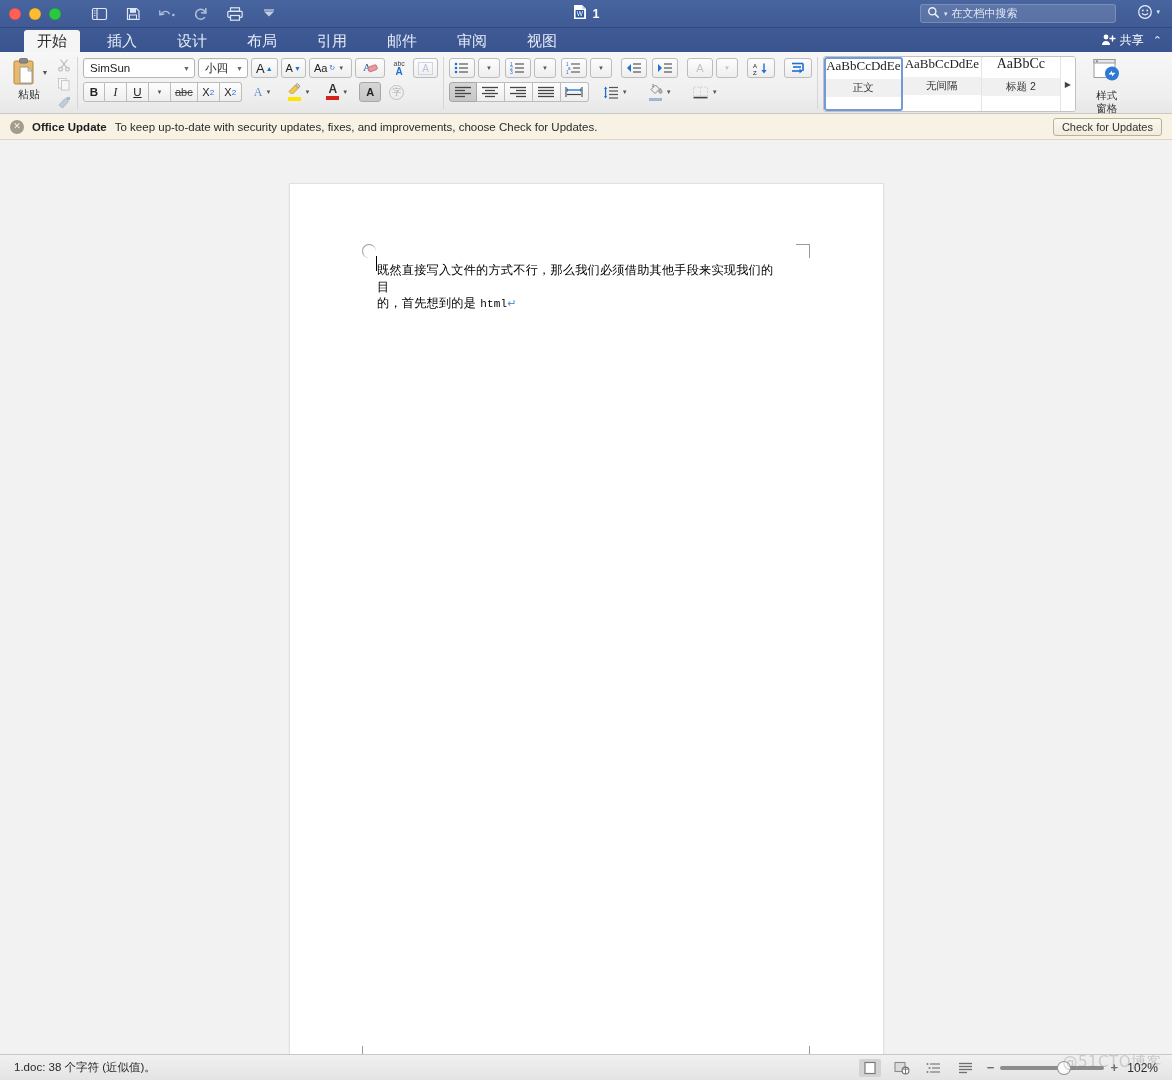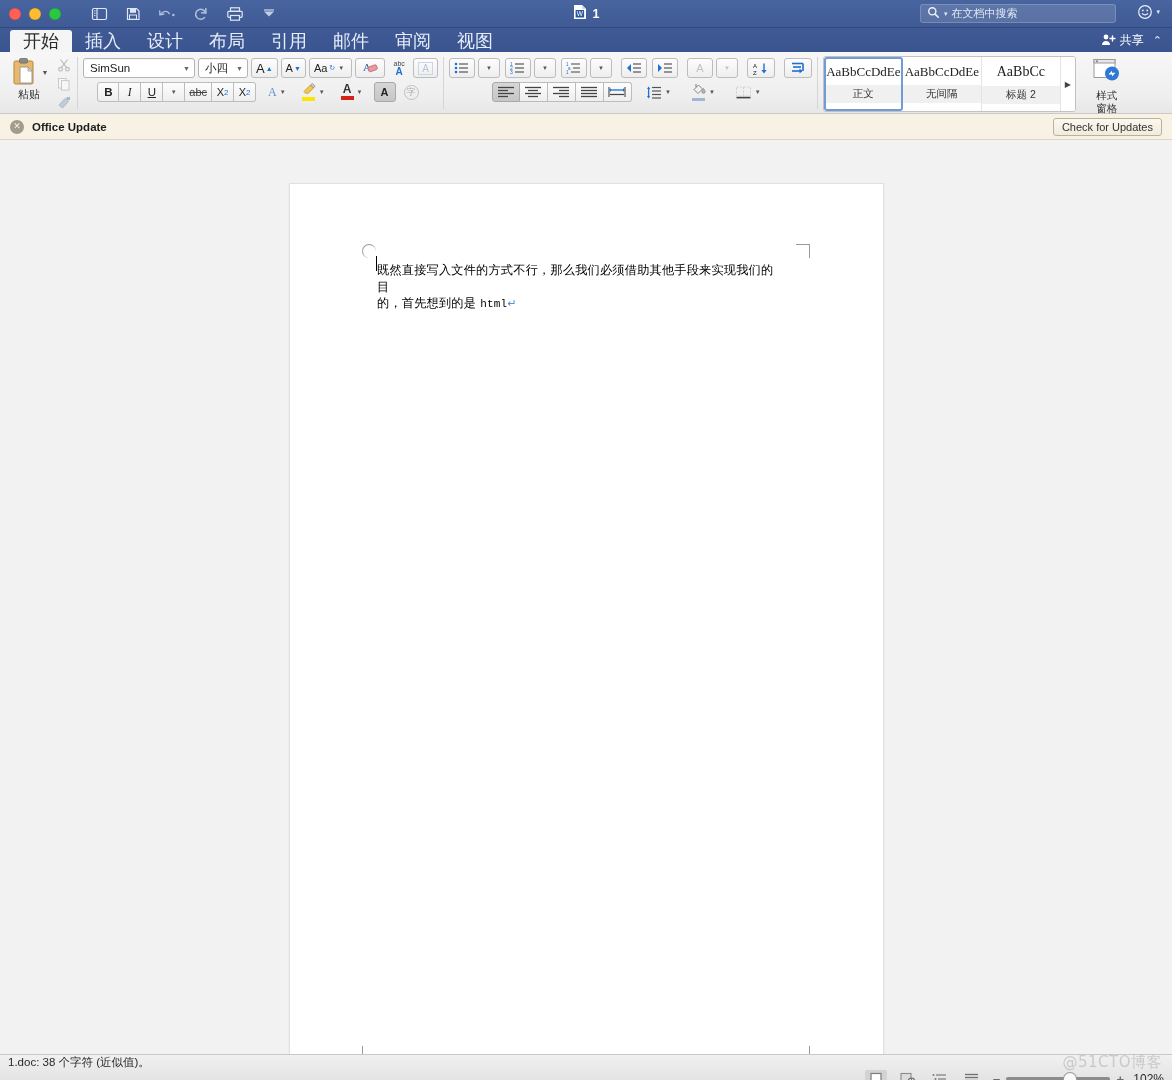--- a/index.html
+++ b/index.html
@@ -56,41 +56,42 @@
   .tabbar {
     height: 24px;
     background: linear-gradient(to bottom, #3f5a94 0%, #3a5490 100%);
     display: flex; align-items: flex-end;
     padding-left: 10px;
     position: relative;
   }
   .tab {
     height: 22px; padding: 4px 13px;
     display: flex; align-items: center; justify-content: center;
-    color: #e6ecf8; font-size: 18px; white-space: nowrap;
+    color: #e6ecf8; font-size: 15px; white-space: nowrap;
     border-radius: 3px 3px 0 0;
+    margin-left: 14px;
   }
   .tab.active { background: #f5f5f5; color: #2a2a2a; font-weight: 400; }
   .share-wrap {
     position: absolute; right: 10px; bottom: 3px;
     display: flex; align-items: center; gap: 9px;
   }
   .share-btn { display: flex; align-items: center; gap: 4px; color: #fff; font-size: 12px; }
   .chev-up { color: #e6ecf8; font-size: 11px; }
 
   
   .ribbon {
     height: 62px;
     background: linear-gradient(to bottom, #f7f7f7 0%, #efefef 70%, #e7e7e7 100%);
     border-bottom: 1px solid #c9c9c9;
     display: flex; align-items: flex-start;
     padding: 3px 4px 0 4px;
     position: relative;
   }
-  .grp { display: flex; align-items: center; height: 58px; }
+  .grp { display: flex; align-items: flex-start; height: 58px; }
   .grp-sep { width: 1px; height: 52px; background: #d5d5d5; margin: 2px 5px 0 5px; }
 
   
   .paste-grp { flex-direction: column; align-items: center; width: 50px; padding-top: 2px; }
   .paste-row { display: flex; align-items: flex-start; }
   .paste-lbl { font-size: 11px; color: #333; margin-top: 0px; }
   .clipboard-icon { width: 30px; height: 30px; }
   .mini-caret { font-size: 7px; color: #555; margin-top: 12px; margin-left: 2px; }
 
   .cutcopy { display: flex; flex-direction: column; gap: 3px; padding-top: 2px; margin-left: 2px; }
@@ -141,21 +142,21 @@
   .para-grp { flex-direction: column; gap: 4px; padding-top: 3px; }
 
   
   .styles-grp { padding-top: 1px; display: flex; align-items: stretch; }
   .sgal {
     display: flex; background: #fff; border: 1px solid #c2c2c2; border-radius: 3px; overflow: hidden;
     height: 56px;
   }
   .scard {
     width: 79px; height: 100%;
-    display: flex; flex-direction: column; align-items: center; justify-content: center;
+    display: flex; flex-direction: column; align-items: center; justify-content: flex-start;
     border-right: 1px solid #e4e4e4; background: #fff;
   }
   .scard.sel { border: 2px solid #6f9cd8; border-radius: 3px; }
   .scard .sp { font-family: "Liberation Serif", serif; color: #222; line-height: 1; }
   .scard .slbl { font-size: 10.5px; color: #333; margin-top: 7px; background:#f0f0f0; width:100%; text-align:center; padding:2px 0;}
   .sgal-more { width: 14px; display:flex; align-items:center; justify-content:center; font-size:8px; color:#444; background:#fff;}
 
   .stylepane {
     width: 54px; display: flex; flex-direction: column; align-items: center;
     padding-top: 2px; margin-left: 4px;
@@ -203,22 +204,22 @@
   }
   .caret-bar { position: absolute; left: 86px; top: 72px; width: 1px; height: 15px; background: #000; }
   .pilcrow { color: #5b8fd6; font-size: 11px; }
   .latin { font-family: "Liberation Mono", monospace; font-size: 11px; }
 
   
   .statusbar {
     position: absolute; bottom: 0; left: 0; right: 0; height: 26px;
     background: linear-gradient(to bottom,#f0f0f0,#e4e4e4);
     border-top: 1px solid #c8c8c8;
-    display: flex; align-items: flex-start; padding: 0 8px;
-    font-size: 11.5px; color: #2a2a2a; flex-direction: column;
+    display: flex; align-items: center; padding: 0 14px;
+    font-size: 11.5px; color: #2a2a2a;
   }
   .sb-right { margin-left: auto; display: flex; align-items: center; gap: 10px; }
   .viewbtn { width: 22px; height: 18px; display:flex; align-items:center; justify-content:center; }
   .viewbtn.sel { background: #d3d3d3; border-radius: 2px; }
   .zoomctl { display: flex; align-items: center; gap: 6px; }
   .zsign { font-size: 13px; color: #6d6d6d; font-weight: 700; }
   .ztrack { width: 104px; height: 4px; background: #8c8c8c; border-radius: 2px; position: relative; }
   .zthumb { position: absolute; left: 58px; top: -4px; width: 12px; height: 12px; border-radius: 50%;
             background: #fbfbfb; box-shadow: 0 0 0 1px #9a9a9a, 0 1px 1px rgba(0,0,0,.2); }
   .zpct { font-size: 12px; color: #2a2a2a; min-width: 34px; text-align: right; }
@@ -684,20 +685,21 @@
         </span>
         <span class="lbl">样式</span>
         <span class="lbl">窗格</span>
       </div>
     </div>
   </div>
 
   <div class="notice">
     <span class="notice-x">✕</span>
     <span class="notice-t1">Office Update</span>
+    <span class="notice-t2">To keep up-to-date with security updates, fixes, and improvements, choose Check for Updates.</span>
     <span class="notice-btn">Check for Updates</span>
   </div>
 
   <div class="docarea">
     <div class="page">
       <span class="mark tl" style="left:72px; top:60px;"></span>
       <span class="mark tr" style="right:73px; top:60px;"></span>
       <span class="mark bl" style="left:72px; bottom:62px;"></span>
       <span class="mark br" style="right:73px; bottom:62px;"></span>
 

